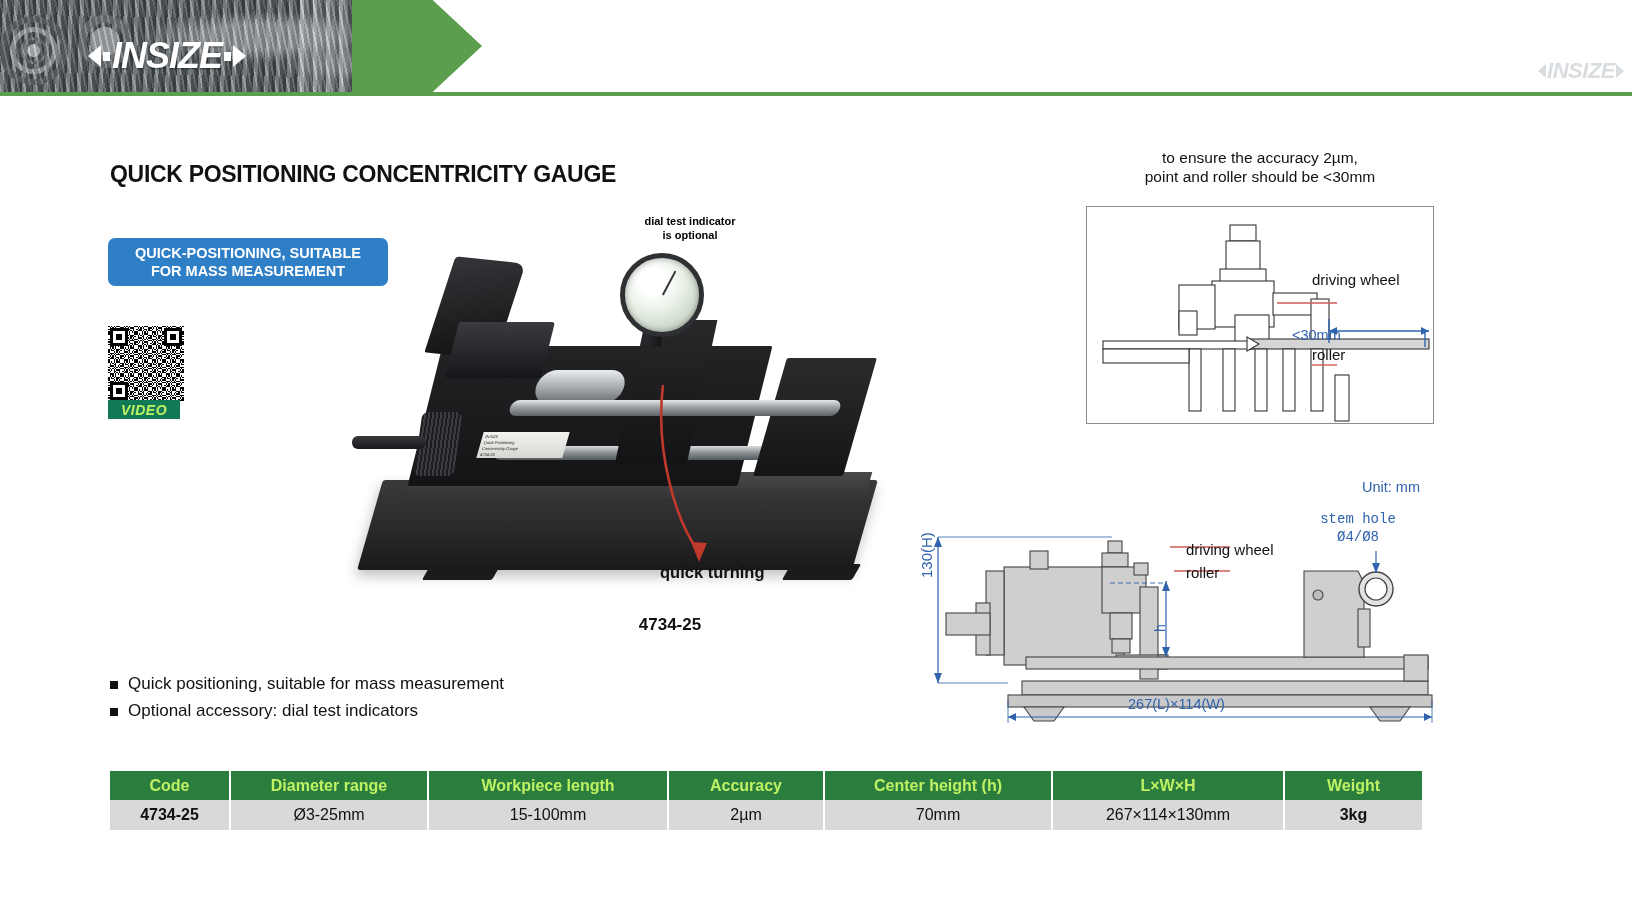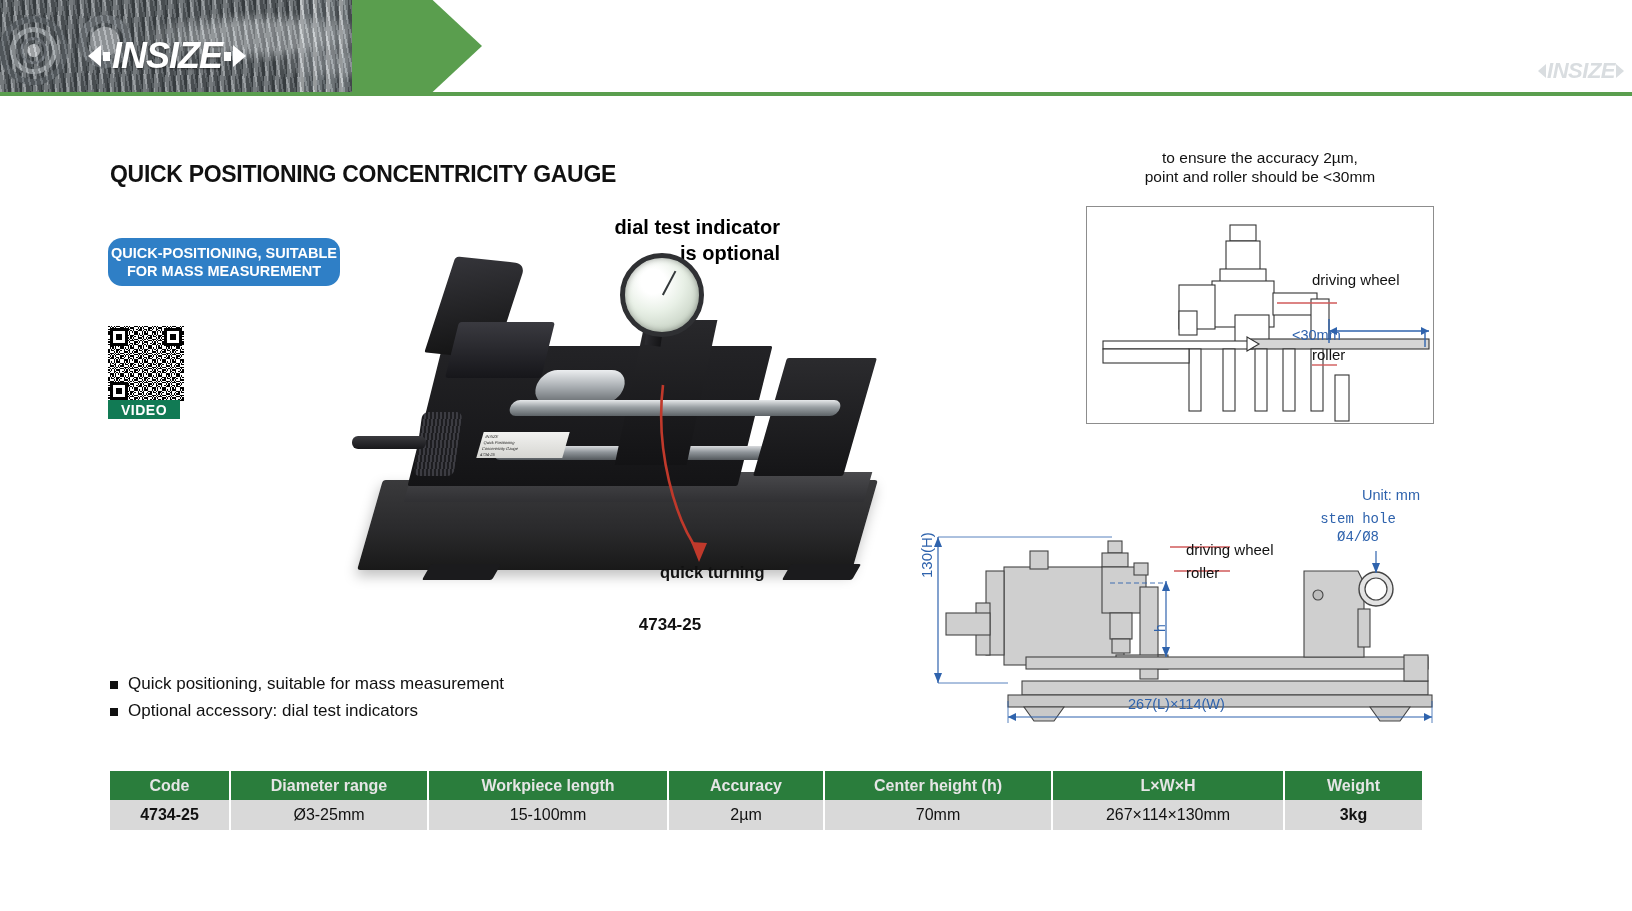--- a/index.html
+++ b/index.html
@@ -80,22 +80,22 @@
   }
 
   
   .page-title {
     position:absolute; left:110px; top:146px;
     font-size:23px; font-weight:bold; letter-spacing:-.3px; color:#111;
   }
 
   
   .feature-badge {
-    position:absolute; left:108px; top:238px; width:232px; height:48px;
-    background:#2f7fc6; border-radius:14px;
+    position:absolute; left:108px; top:238px; width:280px; height:48px;
+    background:#2f7fc6; border-radius:7px;
     display:flex; flex-direction:column; align-items:center; justify-content:center;
     color:#fff; font-size:14.5px; font-weight:bold; line-height:1.25; text-align:center;
   }
 
   
   .qr-wrap { position:absolute; left:108px; top:326px; width:76px; height:76px; }
   .qr-code {
     width:76px; height:76px; background:#fff;
     background-image:
       repeating-conic-gradient(#000 0 25%, #fff 0 50%),
@@ -107,28 +107,28 @@
   .qr-eye {
     position:absolute; width:18px; height:18px; background:#fff;
     border:3px solid #000;
   }
   .qr-eye:after{ content:""; position:absolute; inset:3px; background:#000; }
   .qr-eye.tl{ left:2px; top:2px; }
   .qr-eye.tr{ left:56px; top:2px; }
   .qr-eye.bl{ left:2px; top:56px; }
   .video-tag {
     position:absolute; left:108px; top:400px; width:72px; height:19px;
-    background:#117a54; color:#ffffff; font-size:14px; font-weight:bold;
-    display:flex; align-items:center; justify-content:center; letter-spacing:.5px;
+    background:#117a54; color:#bef264; font-size:14px; font-weight:bold;
+    display:flex; align-items:center; justify-content:center; letter-spacing:.5px;font-style:italic;
   }
 
   
   .product-note {
     position:absolute; left:600px; top:214px; width:180px;
-    text-align:right; font-size:20px; font-weight:bold; line-height:1.3;
+    text-align:center; font-size:11px; font-weight:bold; line-height:1.3;
   }
   .product-photo {
     position:absolute; left:330px; top:250px; width:560px; height:360px;
   }
   .pp-base {
     position:absolute; left:40px; top:230px; width:495px; height:90px;
     background:linear-gradient(180deg,#3a3a3c 0%,#2a2a2c 55%,#191919 100%);
     transform:skewX(-16deg);
     border-radius:3px;
     box-shadow:0 6px 12px rgba(0,0,0,.25);
@@ -241,21 +241,21 @@
   }
   .panel-top {
     position:absolute; left:1086px; top:206px; width:348px; height:218px;
     border:1.5px solid #8d8d8d; background:#fff;
   }
   .panel-bottom {
     position:absolute; left:912px; top:505px; width:524px; height:222px;
   }
   .unit-label {
     position:absolute; left:1362px; top:479px;
-    font-size:14.5px; color:#2f63ad;margin-top:8px;
+    font-size:14.5px; color:#2f63ad;
   }
   .stem-hole-label {
     position:absolute; left:1310px; top:511px; width:96px; text-align:center;
     font-size:14px; line-height:1.25; color:#2f63ad;font-family:Liberation Mono, monospace;
   }
 
   .dim-h {
     position:absolute; left:918px; top:578px;
     font-size:15px; color:#2f63ad;
     transform:rotate(-90deg); transform-origin:left top; white-space:nowrap;
@@ -284,21 +284,21 @@
   .lbl-roller-bot {
     position:absolute; left:1186px; top:564px; font-size:15px; color:#111;
   }
 
   
   .spec-table {
     position:absolute; left:110px; top:771px; width:1312px;
     border-collapse:collapse; table-layout:fixed;
   }
   .spec-table th {
-    background:#2a7d3c; color:#e5e5e5; font-size:16px; font-weight:bold;
+    background:#2a7d3c; color:#bef264; font-size:16px; font-weight:bold;
     height:29px; border-right:2px solid #fff; padding:0 4px; text-align:center;
   }
   .spec-table th:last-child { border-right:none;margin-left:16px; }
   .spec-table td {
     background:#d9d9d9; color:#111; font-size:16px;
     height:30px; border-right:2px solid #fff; padding:0 4px; text-align:center;
   }
   .spec-table td:last-child { border-right:none;font-weight:bold; }
   .spec-table td.code-cell { font-weight:bold; }
 </style>

